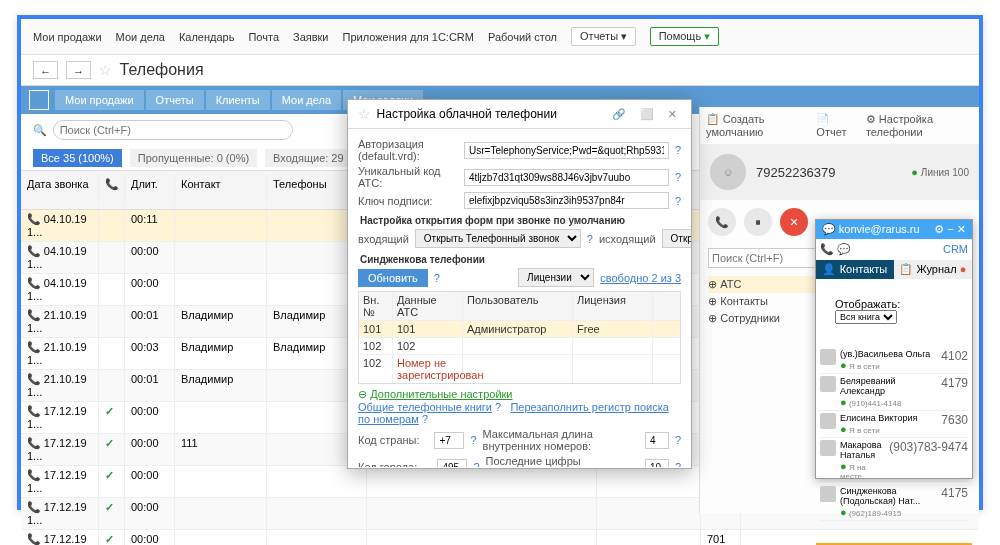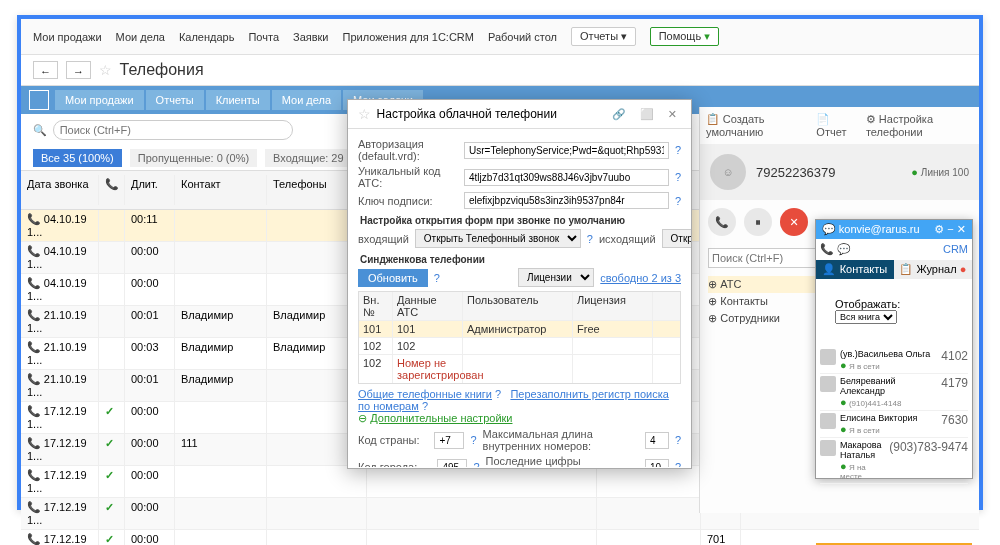--- a/index.html
+++ b/index.html
@@ -327,22 +327,22 @@
             <div class="u3"></div>
             <div class="u4"></div>
           </div>
         <div class="r">
             <div class="u1">102</div>
             <div class="u2" style="color:#c0392b">Номер не зарегистрирован</div>
             <div class="u3"></div>
             <div class="u4"></div>
           </div>
       </div>
+      <div style="color:#2a9b2a">⊖ <span class="lnk" style="color:#2a9b2a">Дополнительные настройки</span></div>
       <div><span class="lnk">Общие телефонные книги</span> <span class="q">?</span> &nbsp; <span class="lnk">Перезаполнить регистр поиска по номерам</span> <span class="q">?</span></div>
-      <div style="color:#2a9b2a">⊖ <span class="lnk" style="color:#2a9b2a">Дополнительные настройки</span></div>
       <div class="frow">
           <label>Код страны:</label>
           <input style="width: 30px; flex: 0 0 auto;" value="+7">
           <span class="q">?</span>
           <label style="width:auto">Максимальная длина внутренних номеров:</label>
           <input style="width: 24px; flex: 0 0 auto;" value="4">
           <span class="q">?</span>
         </div>
       <div class="frow">
           <label>Код города:</label>
@@ -398,19 +398,27 @@
           <div class="cph">7630</div>
         </div>
         <div class="contact">
           <div class="cav"></div>
           <div class="cinfo">
             <div class="cname">Макарова Наталья</div>
             <div class="cst"><span style="color:#2a9b2a">●</span> Я на месте</div>
           </div>
           <div class="cph">(903)783-9474</div>
         </div>
+        <div class="contact">
+          <div class="cav"></div>
+          <div class="cinfo">
+            <div class="cname">Синдженкова (Подольская) Нат...</div>
+            <div class="cst"><span style="color:#2a9b2a">●</span> (962)189-4915</div>
+          </div>
+          <div class="cph">4175</div>
+        </div>
       </div>
     <div class="minifoot">
         <span>верхня: E47.617₽</span>
         <span>● <span>пр: 1689</span></span>
       </div>
   </div>
 </div>
 
 </body></html>

